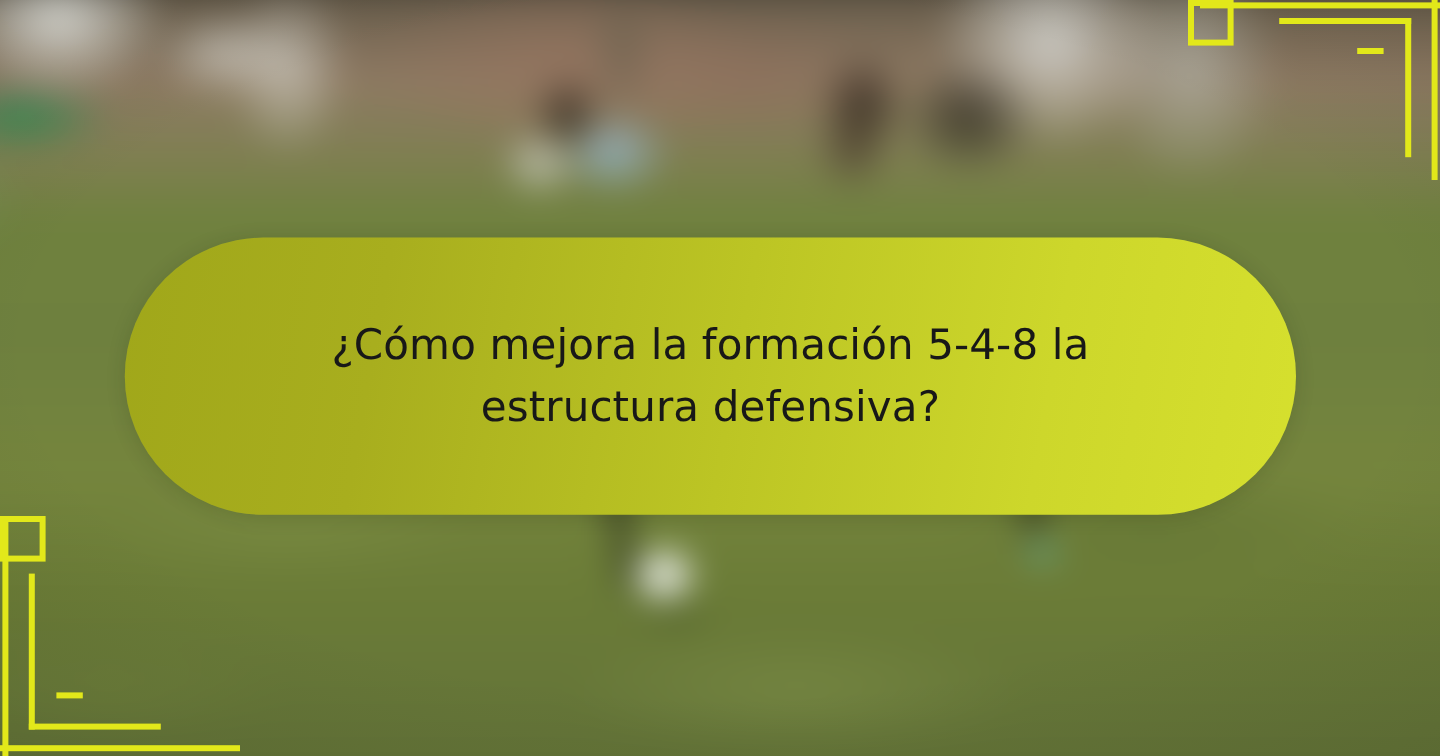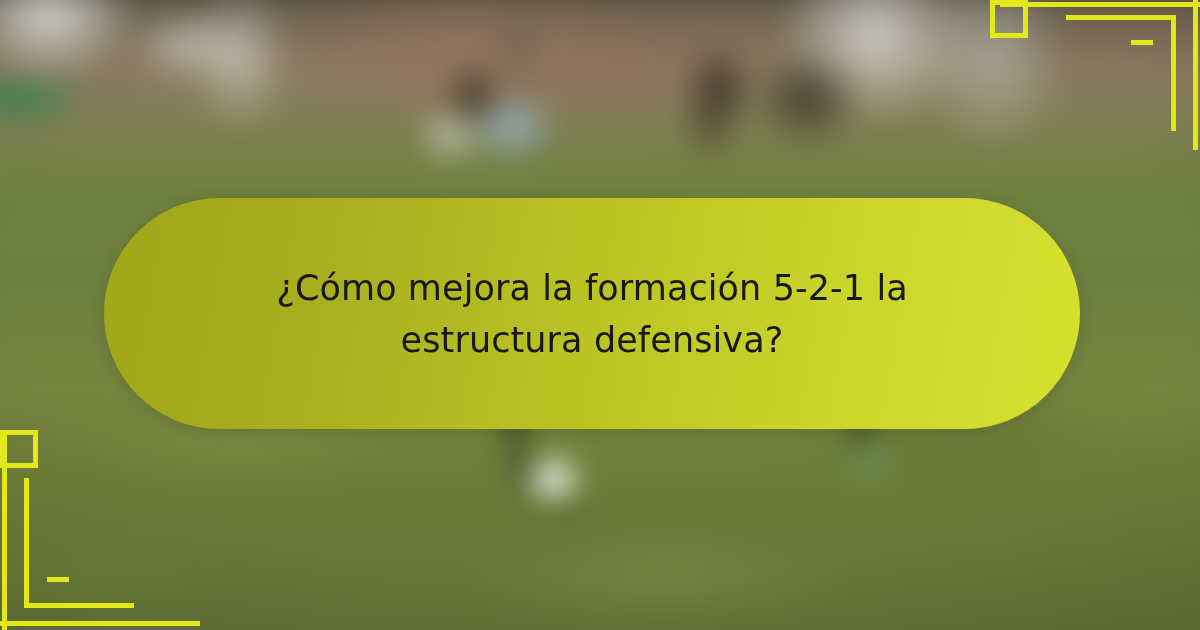--- a/index.html
+++ b/index.html
@@ -162,17 +162,17 @@
   <div class="ornament" id="orn-bl">
     <div class="bar h-outer"></div>
     <div class="bar h-inner"></div>
     <div class="bar v-outer"></div>
     <div class="bar v-inner"></div>
     <div class="sq"></div>
     <div class="bar sq-link"></div>
   </div>
 
   <div class="question-card">
-    <div class="question-text">¿Cómo mejora la formación 5-2-1 la
+    <div class="question-text">¿Cómo mejora la formación 5-4-8 la
 estructura defensiva?</div>
   </div>
 
 </div>
 
 </body></html>

